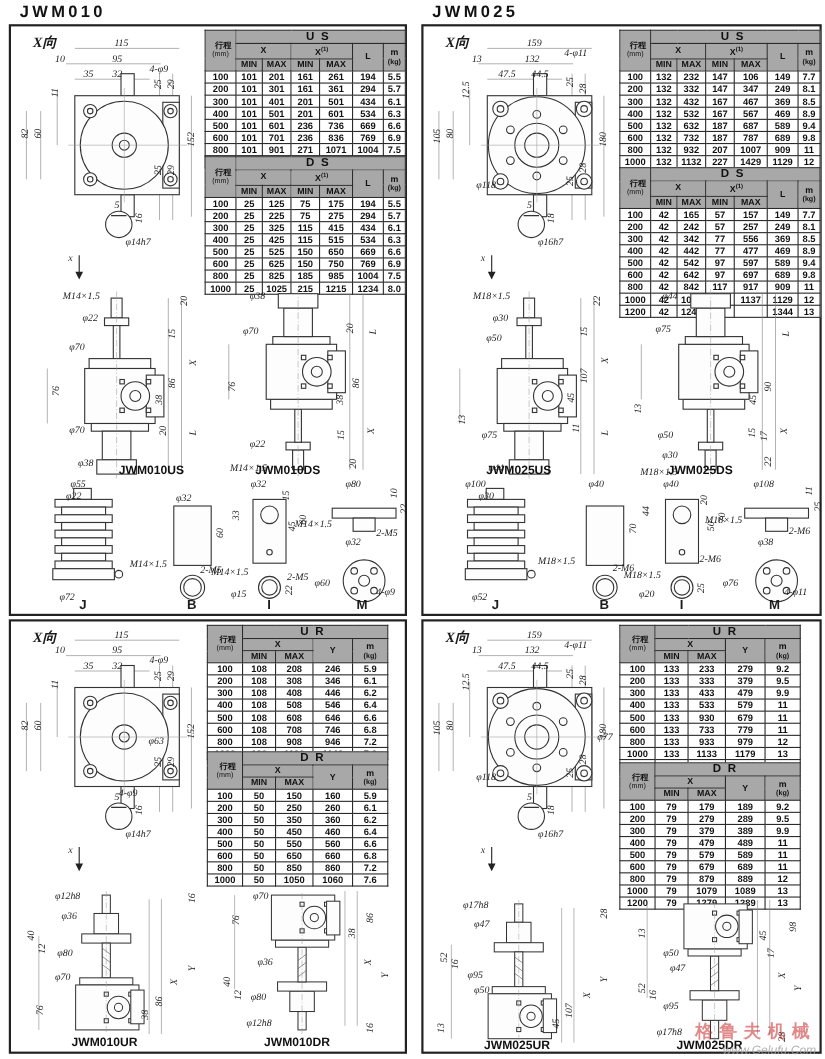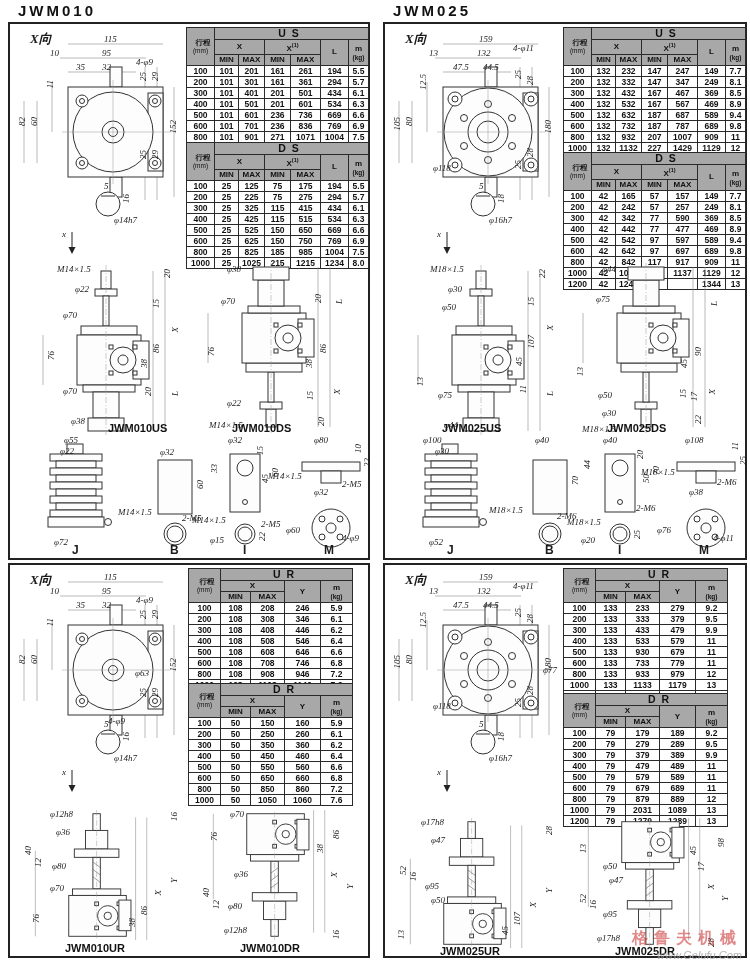--- a/index.html
+++ b/index.html
@@ -587,21 +587,21 @@
           <th>MIN</th>
           <th>MAX</th>
         </tr>
     </thead>
     <tbody>
         <tr>
           <td>100</td>
           <td>132</td>
           <td>232</td>
           <td>147</td>
-          <td>247</td>
+          <td>106</td>
           <td>149</td>
           <td>7.7</td>
         </tr>
         <tr>
           <td>200</td>
           <td>132</td>
           <td>332</td>
           <td>147</td>
           <td>347</td>
           <td>249</td>
@@ -720,21 +720,21 @@
           <td>57</td>
           <td>257</td>
           <td>249</td>
           <td>8.1</td>
         </tr>
         <tr>
           <td>300</td>
           <td>42</td>
           <td>342</td>
           <td>77</td>
-          <td>590</td>
+          <td>556</td>
           <td>369</td>
           <td>8.5</td>
         </tr>
         <tr>
           <td>400</td>
           <td>42</td>
           <td>442</td>
           <td>77</td>
           <td>477</td>
           <td>469</td>
@@ -1290,21 +1290,21 @@
         <tr>
           <td>800</td>
           <td>79</td>
           <td>879</td>
           <td>889</td>
           <td>12</td>
         </tr>
         <tr>
           <td>1000</td>
           <td>79</td>
-          <td>2031</td>
+          <td>1079</td>
           <td>1089</td>
           <td>13</td>
         </tr>
         <tr>
           <td>1200</td>
           <td>79</td>
           <td>1279</td>
           <td>1289</td>
           <td>13</td>
         </tr>

